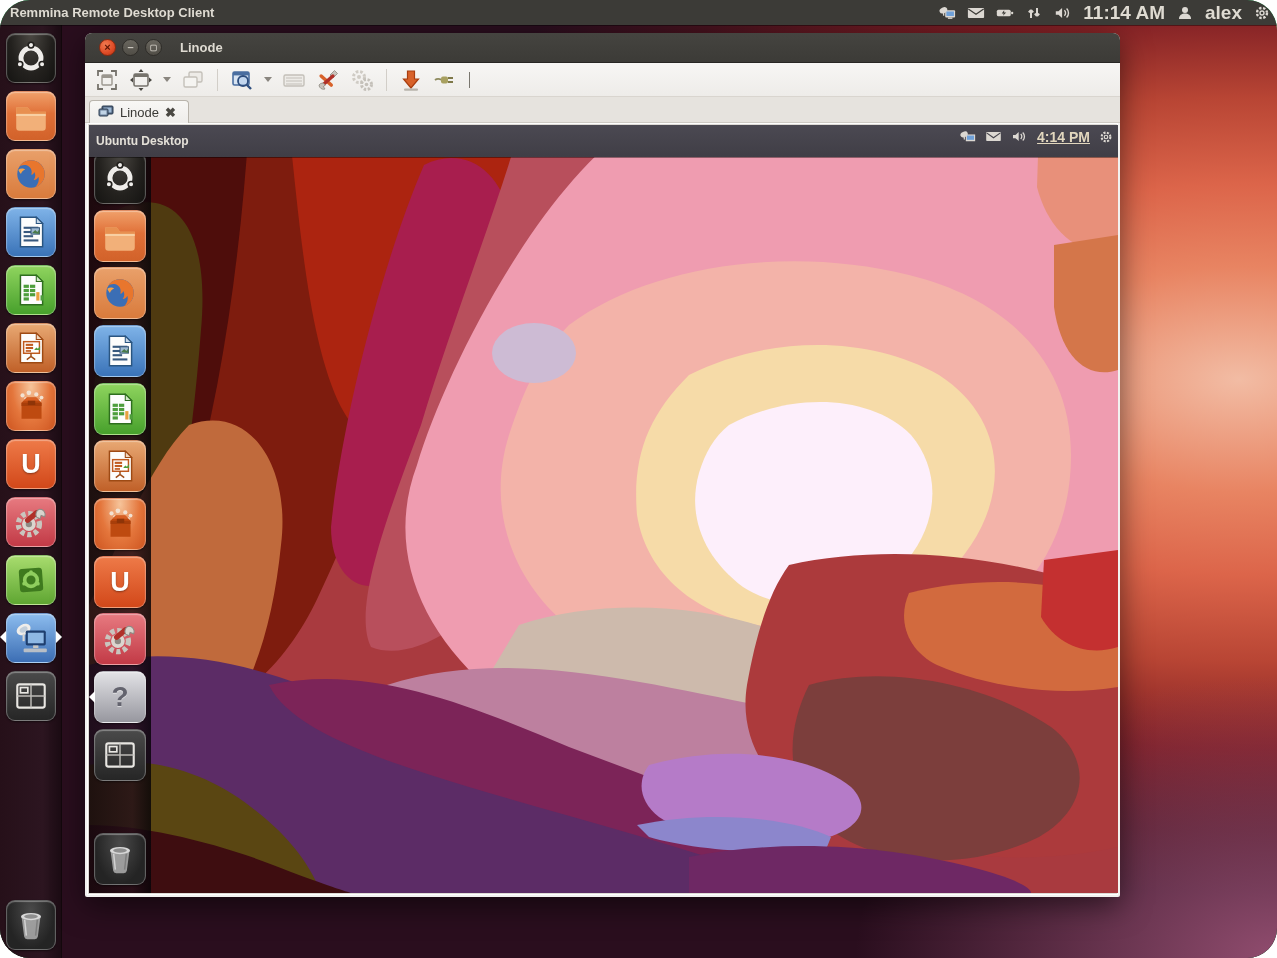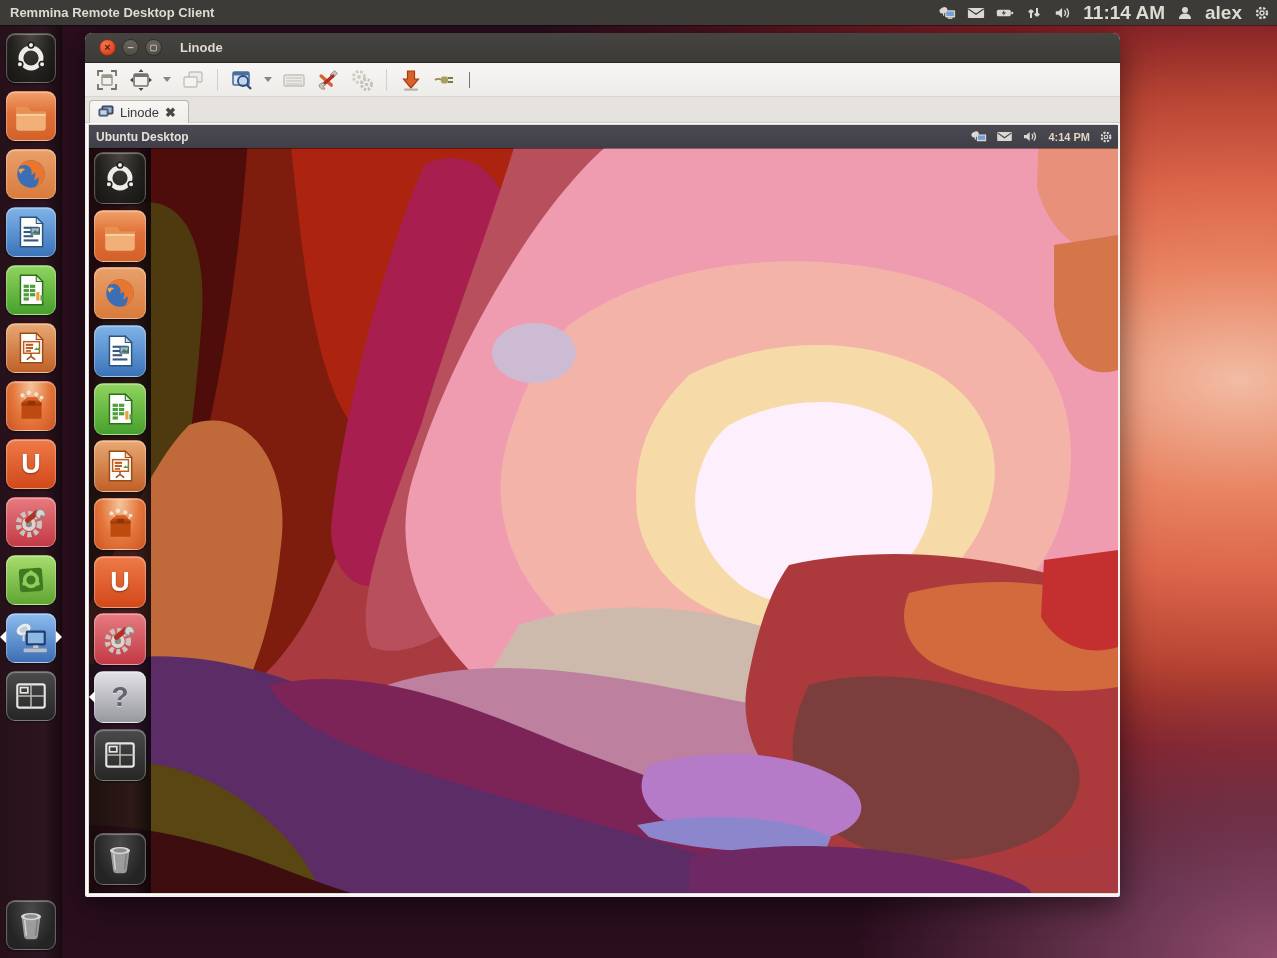--- a/index.html
+++ b/index.html
@@ -1,18 +1,18 @@
 <!DOCTYPE html>
 <html><head>
 <meta charset="utf-8">
 <style>
   * { margin:0; padding:0; box-sizing:border-box; }
   html,body { width:1277px; height:958px; overflow:hidden; }
   body { font-family:"Liberation Sans", sans-serif; }
-  #screen { position:relative; width:1277px; height:958px; background:#22c55e; overflow:hidden; }
+  #screen { position:relative; width:1277px; height:958px; background:#22c55e; overflow:hidden;border-radius:30px; }
 
   
   .desktop-bg { position:absolute; left:0; top:25px; width:1277px; height:933px;
     background:
       radial-gradient(ellipse 60% 55% at 100% 100%, rgba(150,80,115,.95) 0%, rgba(150,80,115,0) 55%),
       radial-gradient(ellipse 75% 55% at 97% 38%, #F2BCA4 0%, #E88462 22%, #DC654A 38%, #B84534 55%, #7E1E24 72%, #46121E 88%, #2A0E1E 100%);
   }
 
   
   .host-panel { position:absolute; left:0; top:0; width:1277px; height:25px; background:#3C3B37;
@@ -73,25 +73,25 @@
     border:1px solid #B9B4AC; border-bottom:none; border-radius:4px 4px 0 0; display:flex; align-items:center; gap:6px; padding:0 8px; }
   .tab-label { font-size:13px; color:#3A3936; }
   .tab-close { font-size:13px; font-weight:bold; color:#4A4843; line-height:1; }
 
   
   .remote-frame { position:absolute; left:2px; top:90px; width:1031px; height:772px; background:#DEDBD6;
     border:1px solid #FFFFFF; }
   .remote-content { position:absolute; left:1px; top:1px; width:1029px; height:768px; overflow:hidden; background:#5A1020; }
   .remote-wallpaper { position:absolute; left:0; top:0; width:1029px; height:768px; z-index:1; }
 
-  .remote-bar { position:absolute; left:0; top:0; width:1029px; height:23px; background:linear-gradient(180deg,#4B4952 0%,#403E46 100%);
+  .remote-bar { position:absolute; left:0; top:0; width:1029px; height:32px; background:linear-gradient(180deg,#4B4952 0%,#403E46 100%);
     z-index:3; display:flex; align-items:center; box-shadow:0 1px 0 rgba(0,0,0,.4); }
   .remote-bar .bar-title { color:#E4E0D8; font-size:12px; font-weight:bold; padding-left:7px; }
   .remote-bar-right { position:absolute; right:5px; top:0; height:23px; display:flex; align-items:center; gap:9px; }
-  .remote-bar-right .txt { color:#E2D7BE; font-size:11px; font-weight:bold; }
+  .remote-bar-right .txt { color:#E2D7BE; font-size:14px; font-weight:bold;text-decoration:underline; }
 
   .remote-launcher { position:absolute; left:0; top:23px; width:62px; height:745px;
     background:linear-gradient(90deg, rgba(20,8,14,.85) 0%, rgba(34,14,24,.8) 70%, rgba(8,4,8,.85) 100%); z-index:2; }
 
   
   .i16 { width:18px; height:16px; }
   .i36 { width:38px; height:38px; }
   .i24 { width:24px; height:24px; }
 </style>
 </head>

